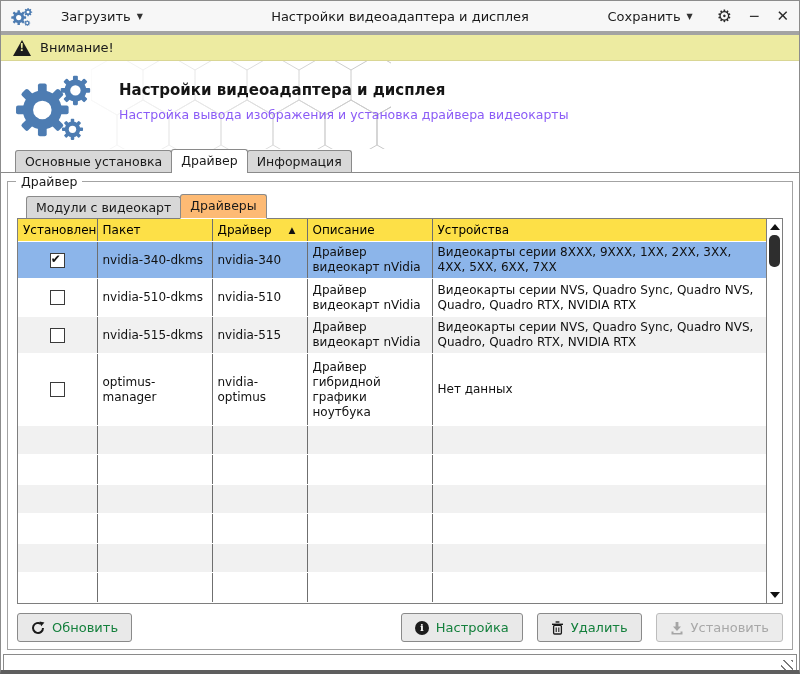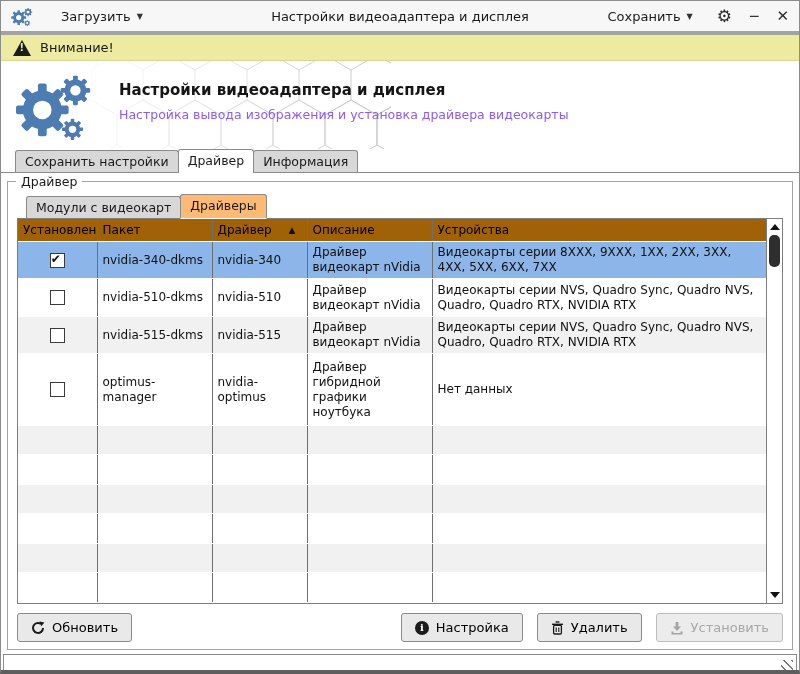--- a/index.html
+++ b/index.html
@@ -40,41 +40,41 @@
   
   .groupbox{border:1px solid #a3a3a3;margin:8px 6px 0 6px;position:relative;padding:12px 0 8px 0;height:469px;box-sizing:border-box;}
   .legend{position:absolute;top:-8px;left:8px;background:#fff;padding:0 5px;font-size:12.5px;color:#1a1a1a;}
   .innertabs{padding-left:18px;height:24px;border-bottom:1px solid #8a8a8a;display:flex;align-items:flex-end;}
 
   
   .tablewrap{margin:0 9px;display:flex;border:1px solid #7e7e7e;height:384px;overflow:hidden;background:#fff;}
   table{border-collapse:collapse;table-layout:fixed;width:748px;font-size:12px;}
   th,td{border-right:1px solid #6f6f6f;border-bottom:1px solid #fff;padding:1px 5px;vertical-align:middle;text-align:left;overflow:hidden;line-height:15px;}
   th:last-child,td:last-child{border-right:none;}
-  thead th{background:#a16207;height:20px;font-weight:normal;color:#000;}
+  thead th{background:#fde047;height:20px;font-weight:normal;color:#000;}
   tbody tr{height:33px;}
   tbody tr:nth-child(odd){background:#f1f1f1;}
   tbody tr.selected{background:#8cb5ea;}
   tbody tr.filler{height:26px;}
   td.cbcell{text-align:center;}
   .cb{display:inline-block;width:13px;height:13px;border:1px solid #3a3a3a;background:#fff;position:relative;vertical-align:middle;}
   .cb.checked::after{content:"✔";position:absolute;left:0px;top:-2px;font-size:12px;color:#111;}
   .th-flex{display:flex;justify-content:space-between;align-items:center;}
   .sortglyph{font-size:9px;color:#111;margin-right:6px;}
 
   
   .vscroll{width:18px;border-left:1px solid #7e7e7e;background:#fff;display:flex;flex-direction:column;align-items:center;}
   .sb-up,.sb-down{width:0;height:0;border-left:5px solid transparent;border-right:5px solid transparent;margin:5px 0;}
   .sb-up{border-bottom:6px solid #111;}
   .sb-down{border-top:6px solid #111;margin-top:auto;}
   .sb-thumb{width:11px;height:32px;background:#2e2e2e;border-radius:5px;}
 
   
   .btnrow{display:flex;align-items:center;margin:9px 9px 0 9px;gap:10px;}
-  .btn{display:inline-flex;align-items:center;gap:7px;background:#e9e9e9;border:1px solid #8a8a8a;border-radius:3px;padding:6px 13px;font-size:13px;color:#000000;font-family:inherit;cursor:default;}
+  .btn{display:inline-flex;align-items:center;gap:7px;background:#e9e9e9;border:1px solid #8a8a8a;border-radius:3px;padding:6px 13px;font-size:13px;color:#15803d;font-family:inherit;cursor:default;}
   .btn.disabled{color:#a8a8a8;border-color:#bdbdbd;background:#ececec;}
   .btn-right{margin-left:auto;display:flex;gap:14px;}
   .info-dot{width:14px;height:14px;border-radius:50%;background:#1c1c1c;display:inline-block;position:relative;}
   .info-dot::after{content:"i";position:absolute;left:0;right:0;top:0;bottom:0;color:#fff;font-size:10px;font-weight:bold;font-family:"DejaVu Serif",serif;display:flex;align-items:center;justify-content:center;}
 
   
   .statusbar{height:19px;border:1px solid #8a8a8a;margin:4px 2px 0 2px;position:relative;background:#fff;}
   .grip{position:absolute;right:3px;bottom:2px;width:12px;height:12px;background:repeating-linear-gradient(45deg,transparent 0 4px,#7a7a7a 4px 5.5px);}
 </style>
 </head>
@@ -169,21 +169,21 @@
       </svg>
     <div class="hero-fade"></div>
     <svg class="hero-gears" viewBox="0 0 80 76">
         <use href="#app-gears"></use>
       </svg>
     <div class="hero-title">Настройки видеоадаптера и дисплея</div>
     <div class="hero-sub">Настройка вывода изображения и установка драйвера видеокарты</div>
   </div>
 
   <div class="tabbar">
-    <span class="tab">Сохранить настройки</span>
+    <span class="tab">Основные установка</span>
     <span class="tab active">Драйвер</span>
     <span class="tab">Информация</span>
   </div>
 
   <div class="groupbox">
     <span class="legend">Драйвер</span>
 
     <div class="innertabs" style="border-bottom:none;">
       <span class="tab">Модули с видеокарт</span>
       <span class="tab active" style="background:#fdba74;border-bottom:1px solid #fff;">Драйверы</span>

